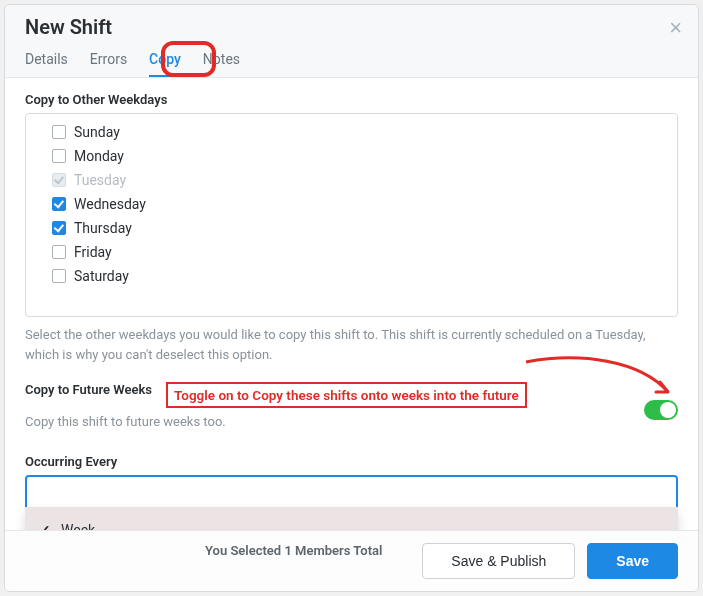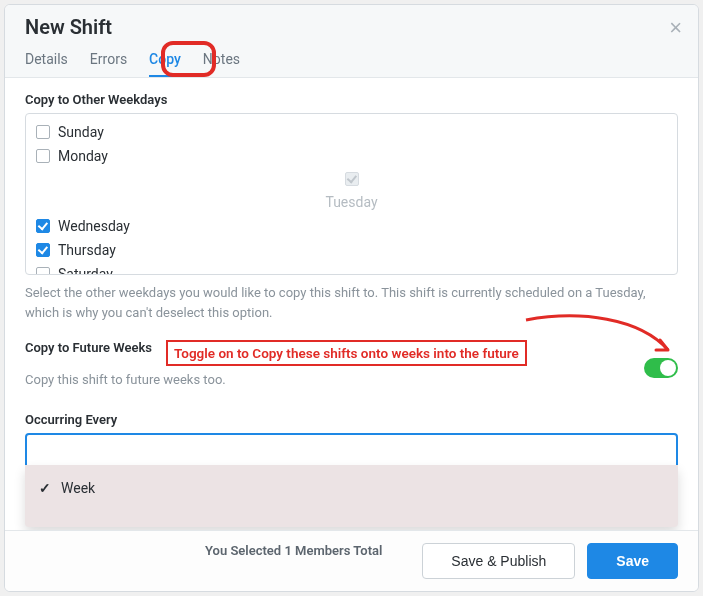--- a/index.html
+++ b/index.html
@@ -83,36 +83,36 @@
   }
   .section-label {
     font-size: 13px;
     font-weight: 600;
     color: #2a2f34;
     margin-bottom: 6px;
   }
   .weekday-box {
     border: 1px solid #d6dbe0;
     border-radius: 4px;
-    height: 162px;
+    height: 204px;
     overflow-y: auto;
-    padding: 6px 0;
+    padding: 6px 16px;
     position: relative;
   }
   .weekday-box::-webkit-scrollbar { width: 8px; }
   .weekday-box::-webkit-scrollbar-thumb { background: #cfd4d9; border-radius: 4px; }
   .weekday-item {
     display: flex;
     align-items: center;
     gap: 8px;
     padding: 4px 10px;
     font-size: 14px;
     color: #2a2f34;
   }
-  .weekday-item.disabled { color: #b5bcc2; flex-direction: column; }
+  .weekday-item.disabled { color: #b5bcc2; }
   .cb {
     width: 14px; height: 14px;
     border: 1px solid #a9b1b8;
     border-radius: 2px;
     display: inline-flex;
     align-items: center;
     justify-content: center;
     background: #fff;
     cursor: pointer;
   }
@@ -296,20 +296,24 @@
           <span class="cb locked"></span>
           <span>Tuesday</span>
         </div>
         <div class="weekday-item">
           <span class="cb checked"></span>
           <span>Wednesday</span>
         </div>
         <div class="weekday-item">
           <span class="cb checked"></span>
           <span>Thursday</span>
+        </div>
+        <div class="weekday-item">
+          <span class="cb"></span>
+          <span>Friday</span>
         </div>
         <div class="weekday-item">
           <span class="cb"></span>
           <span>Saturday</span>
         </div>
       </div>
     <div class="help-text">Select the other weekdays you would like to copy this shift to. This shift is currently scheduled on a Tuesday, which is why you can't deselect this option.</div>
 
     <div class="future-row">
       <svg class="arrow-svg" viewBox="0 0 160 50">

